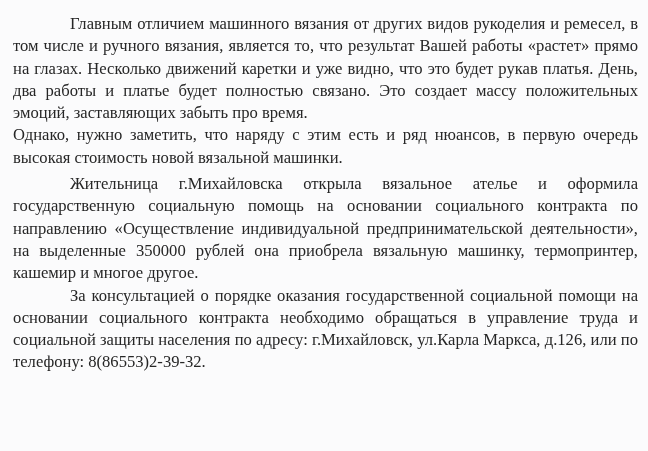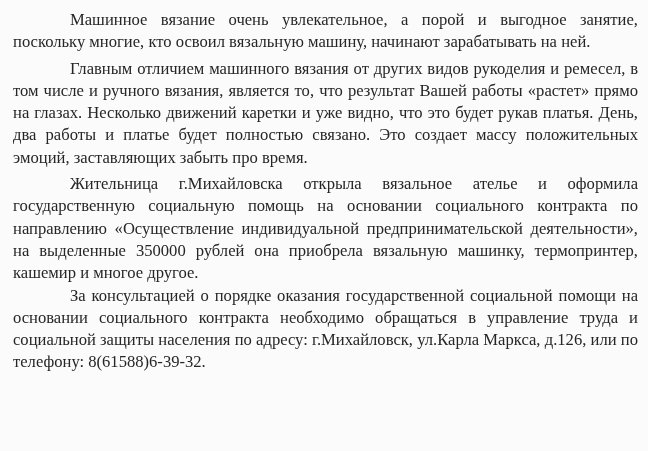--- a/index.html
+++ b/index.html
@@ -33,17 +33,17 @@
     text-indent: 57px;
   }
   .page p.gap {
     margin-top: 4px;
   }
 </style>
 </head>
 <body>
 
 <div class="page">
-  <p class="indent">Машинное вязание очень увлекательное, а порой и выгодное занятие, поскольку многие, кто освоил вязальную машину, начинают зарабатывать на ней.</p>
   <p class="indent gap">Главным отличием машинного вязания от других видов рукоделия и ремесел, в том числе и ручного вязания, является то, что результат Вашей работы «растет» прямо на глазах. Несколько движений каретки и уже видно, что это будет рукав платья. День, два работы и платье будет полностью связано. Это создает массу положительных эмоций, заставляющих забыть про время.</p>
+  <p>Однако, нужно заметить, что наряду с этим есть и ряд нюансов, в первую очередь высокая стоимость новой вязальной машинки.</p>
   <p class="indent gap">Жительница г.Михайловска открыла вязальное ателье и оформила государственную социальную помощь на основании социального контракта по направлению «Осуществление индивидуальной предпринимательской деятельности», на выделенные 350000 рублей она приобрела вязальную машинку, термопринтер, кашемир и многое другое.</p>
-  <p class="indent">За консультацией о порядке оказания государственной социальной помощи на основании социального контракта необходимо обращаться в управление труда и социальной защиты населения по адресу: г.Михайловск, ул.Карла Маркса, д.126, или по телефону: 8(61588)6-39-32.</p>
+  <p class="indent">За консультацией о порядке оказания государственной социальной помощи на основании социального контракта необходимо обращаться в управление труда и социальной защиты населения по адресу: г.Михайловск, ул.Карла Маркса, д.126, или по телефону: 8(86553)2-39-32.</p>
 </div>
 
 </body></html>

